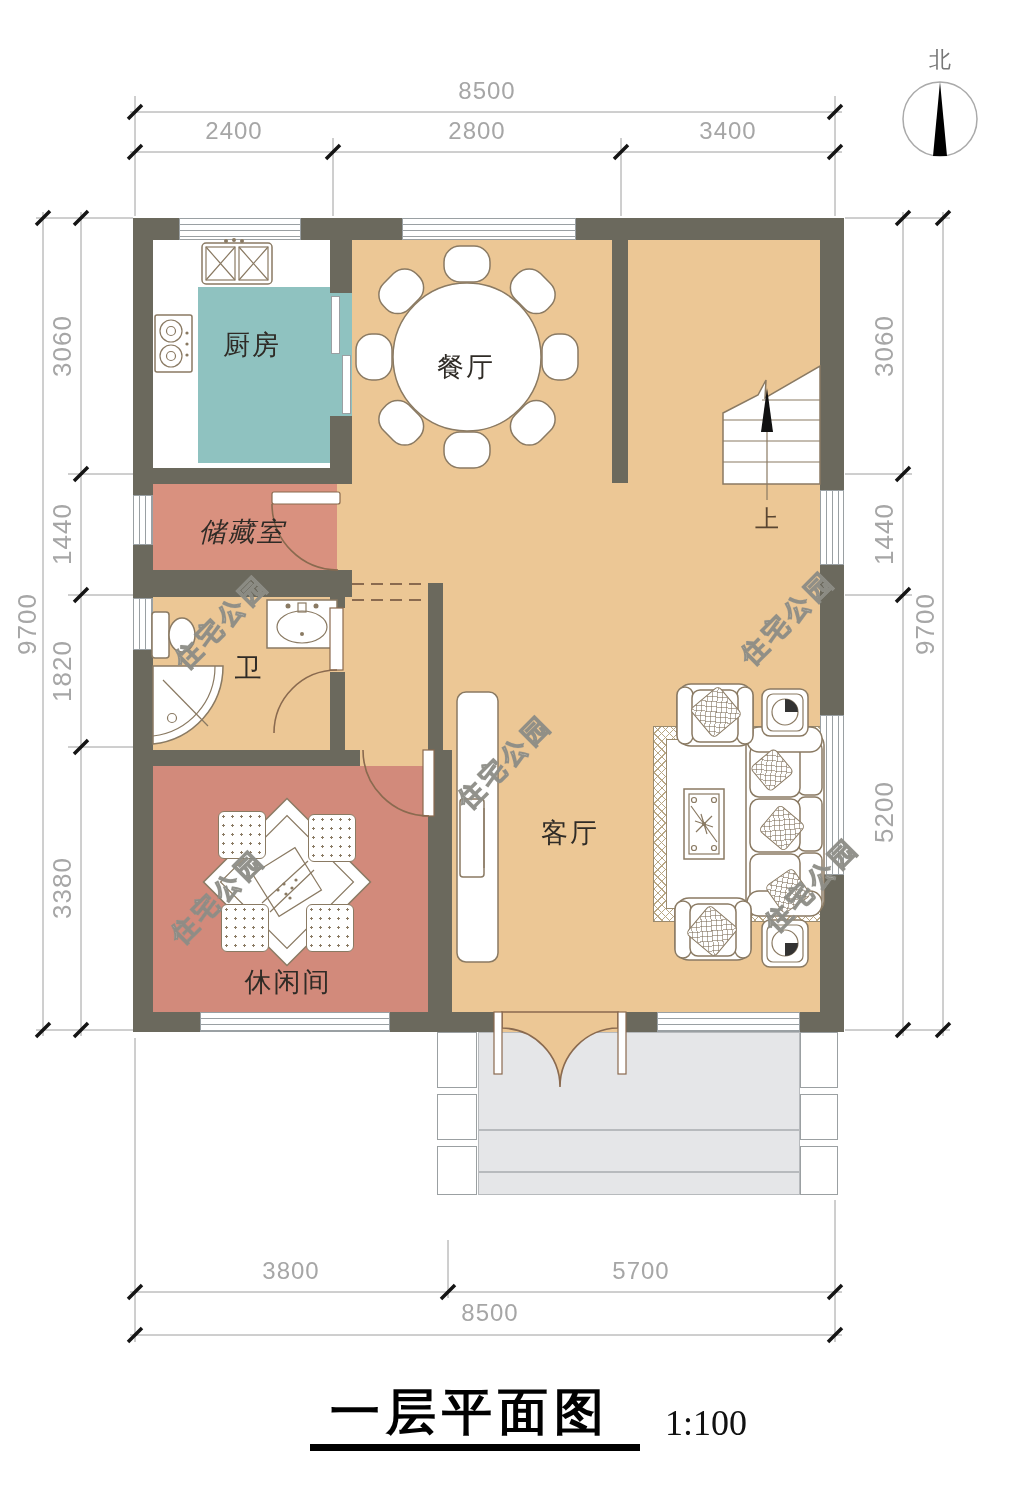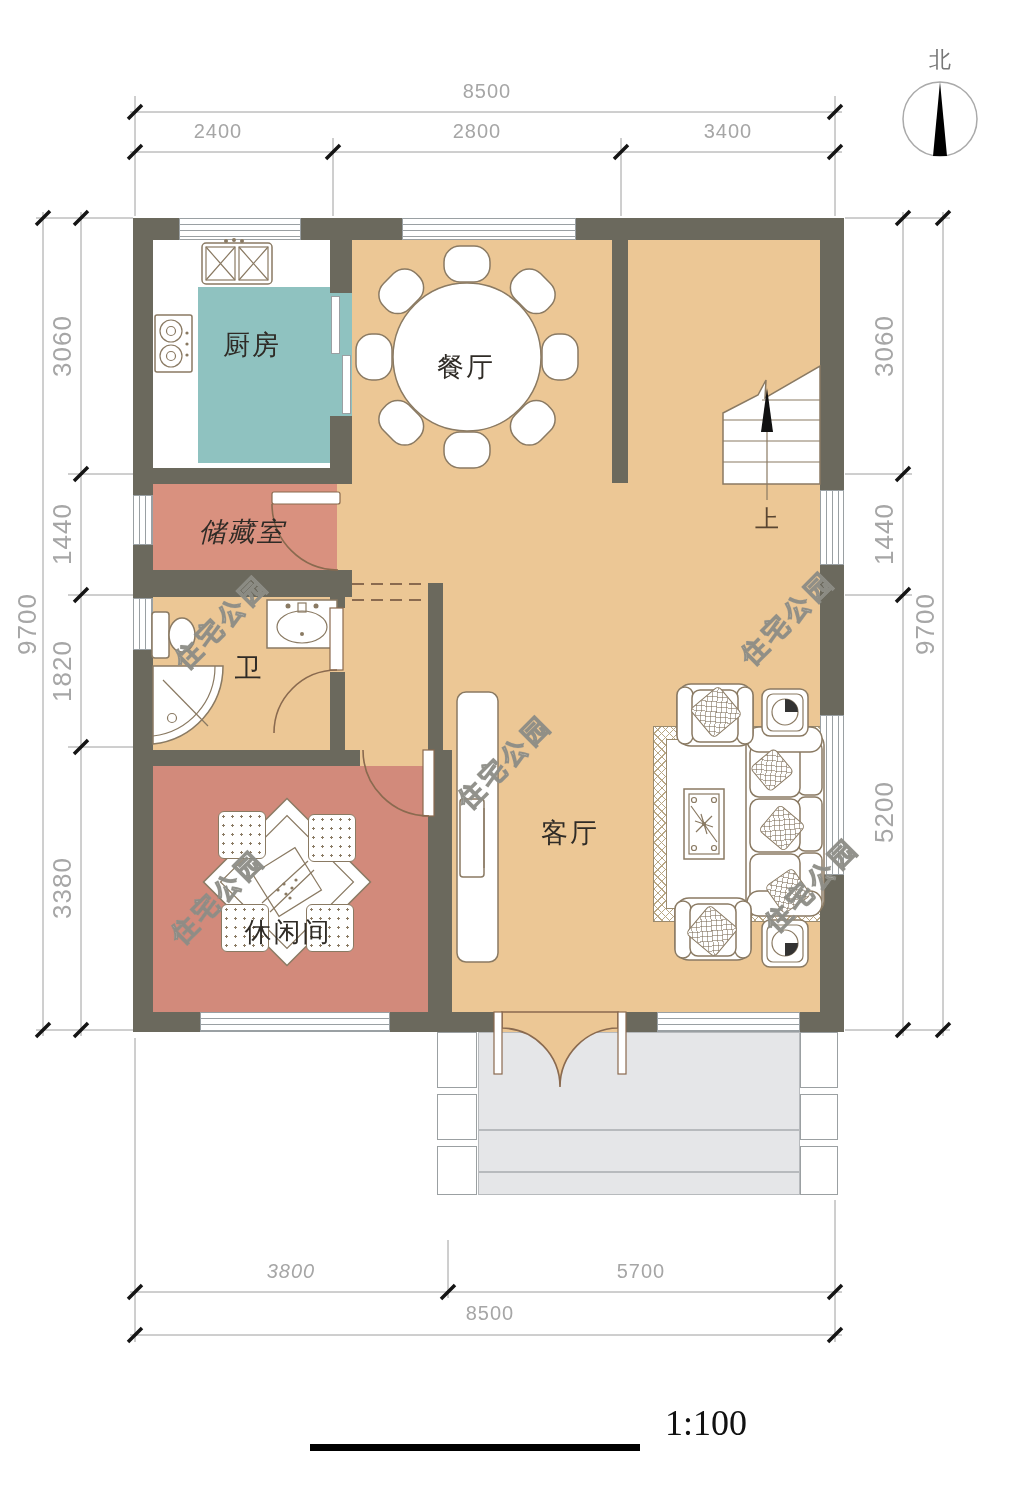--- a/index.html
+++ b/index.html
@@ -9,21 +9,21 @@
   .wall{position:absolute;background:var(--wall);}
   .win-h{position:absolute;border:1px solid var(--window-line);box-sizing:border-box;
          background-color:#fff;
          background-image:repeating-linear-gradient(to bottom,#fff 0 5px,var(--window-line) 5px 6px);}
   .win-v{position:absolute;border:1px solid var(--window-line);box-sizing:border-box;
          background-color:#fff;
          background-image:repeating-linear-gradient(to right,#fff 0 5px,var(--window-line) 5px 6px);}
   .rlabel{position:absolute;transform:translate(-50%,-50%);color:var(--label-text);
           font-family:"Liberation Serif",serif;font-size:27px;letter-spacing:2px;white-space:nowrap;}
   .dtext{position:absolute;transform:translate(-50%,-50%);color:var(--dim-text);
-         font-size:20px;letter-spacing:1px;white-space:nowrap;}
+         font-size:24px;letter-spacing:1px;white-space:nowrap;}
   .dtext-v{position:absolute;transform:translate(-50%,-50%) rotate(-90deg);color:var(--dim-text);
          font-size:26px;letter-spacing:1px;white-space:nowrap;}
   .wm{position:absolute;transform:translate(-50%,-50%) rotate(-45deg);
       font-family:"Liberation Serif",serif;font-weight:bold;font-size:26px;letter-spacing:4px;
       color:#fdfdfa;-webkit-text-stroke:1px #8d8d86;text-shadow:0 0 1px #77776f;opacity:.95;white-space:nowrap;}
   .pillar{position:absolute;background:#fff;border:1.5px solid #9ba0a2;box-sizing:border-box;}
   .mchair{position:absolute;width:48px;height:48px;background-color:#fff;border:1.5px solid var(--furniture-line);
           border-radius:6px;box-sizing:border-box;
           background-image:radial-gradient(var(--furniture-line) 1px,transparent 1.4px);background-size:9px 9px;}
   .pillow{position:absolute;background-color:#fff;border:1.5px solid var(--furniture-line);border-radius:5px;box-sizing:border-box;
@@ -315,44 +315,45 @@
   <div class="pillow" style="left:756px;top:754px;width:32px;height:32px;transform:rotate(50deg);"></div>
   <div class="pillow" style="left:765px;top:811px;width:34px;height:34px;transform:rotate(40deg);"></div>
   <div class="pillow" style="left:771px;top:874px;width:34px;height:34px;transform:rotate(55deg);"></div>
   <div class="pillow" style="left:697px;top:693px;width:38px;height:38px;transform:rotate(50deg);"></div>
   <div class="pillow" style="left:693px;top:912px;width:38px;height:38px;transform:rotate(40deg);"></div>
 
   <div class="rlabel" style="left:252px;top:345px;">厨房</div>
   <div class="rlabel" style="left:466px;top:367px;">餐厅</div>
   <div class="rlabel" style="left:242px;top:532px;font-style:italic;">储藏室</div>
   <div class="rlabel" style="left:249px;top:668px;">卫</div>
-  <div class="rlabel" style="left:288px;top:932px;">休闲间</div>
+  <div class="rlabel" style="left:288px;top:982px;">休闲间</div>
   <div class="rlabel" style="left:570px;top:833px;">客厅</div>
   <div class="up-label" style="left:767px;top:519px;">上</div>
   <div class="north-label" style="left:940px;top:60px;">北</div>
 
   <div class="dtext" style="left:487px;top:91px;">8500</div>
-  <div class="dtext" style="left:218px;top:131px;">2400</div>
+  <div class="dtext" style="left:234px;top:131px;">2400</div>
   <div class="dtext" style="left:477px;top:131px;">2800</div>
   <div class="dtext" style="left:728px;top:131px;">3400</div>
-  <div class="dtext" style="left:291px;top:1271px;font-style:italic;">3800</div>
+  <div class="dtext" style="left:291px;top:1271px;">3800</div>
   <div class="dtext" style="left:641px;top:1271px;">5700</div>
   <div class="dtext" style="left:490px;top:1313px;">8500</div>
   <div class="dtext-v" style="left:27px;top:624px;">9700</div>
   <div class="dtext-v" style="left:62px;top:346px;">3060</div>
   <div class="dtext-v" style="left:62px;top:534px;">1440</div>
   <div class="dtext-v" style="left:62px;top:671px;">1820</div>
   <div class="dtext-v" style="left:62px;top:888px;">3380</div>
   <div class="dtext-v" style="left:884px;top:346px;">3060</div>
   <div class="dtext-v" style="left:884px;top:534px;">1440</div>
   <div class="dtext-v" style="left:884px;top:812px;">5200</div>
   <div class="dtext-v" style="left:925px;top:624px;">9700</div>
 
   <div class="wm" style="left:222px;top:622px;">住宅公园</div>
   <div class="wm" style="left:505px;top:762px;">住宅公园</div>
   <div class="wm" style="left:218px;top:897px;">住宅公园</div>
   <div class="wm" style="left:788px;top:618px;">住宅公园</div>
   <div class="wm" style="left:812px;top:885px;">住宅公园</div>
 
+  <div class="title-text" style="left:470px;top:1412px;">一层平面图</div>
   <div class="title-underline" style="left:310px;top:1444px;width:330px;height:7px;"></div>
   <div class="scale-text" style="left:706px;top:1423px;">1:100</div>
 
 </div>
 
 </body></html>

